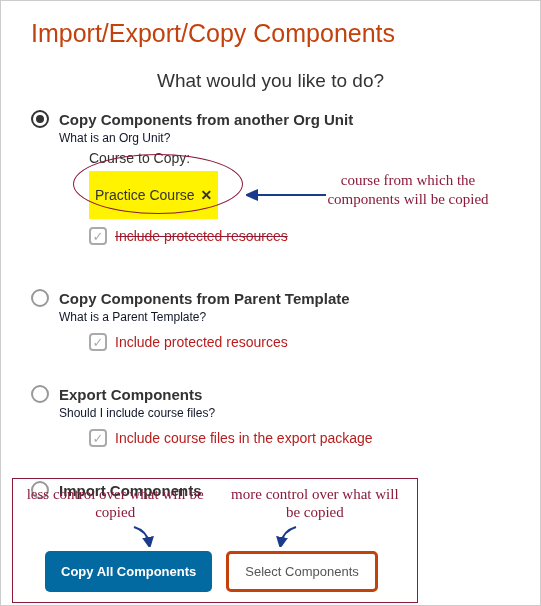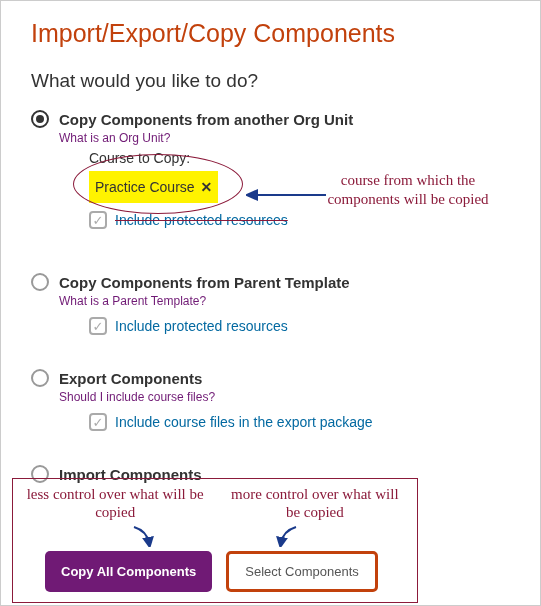--- a/index.html
+++ b/index.html
@@ -24,20 +24,21 @@
       font-size: 25px;
       font-weight: 400;
       color: #c2410c;
       margin-bottom: 22px;
     }
     h2 {
       font-size: 19px;
       font-weight: 400;
       color: #333;
       margin-bottom: 18px;
+      text-align: center;
     }
     .option {
       margin-bottom: 16px;
     }
     .option-header {
       display: flex;
       align-items: center;
     }
     .radio {
       width: 18px;
@@ -60,39 +61,39 @@
       background: #333;
       border-radius: 50%;
     }
     .option-label {
       font-size: 15px;
       font-weight: 600;
       color: #333;
     }
     .help-link {
       font-size: 12px;
-      color: #701a75;
+      color: #0f172a;
       margin-left: 28px;
       margin-top: 2px;
       display: inline-block;
     }
     .sub-section {
       margin-left: 58px;
       margin-top: 4px;
     }
     .sub-label {
       font-size: 14px;
       color: #333;
       margin-bottom: 5px;
     }
     .course-chip {
       display: inline-flex;
       align-items: flex-start;
       background: #fff300;
-      padding: 8px 6px;
+      padding: 16px 6px;
       font-size: 14px;
       color: #333;
     }
     .chip-x {
       margin-left: 6px;
       font-size: 14px;
       cursor: pointer;
       font-weight: bold;
     }
     .checkbox-row {
@@ -109,21 +110,21 @@
       margin-right: 8px;
       display: inline-flex;
       align-items: center;
       justify-content: center;
       color: #aaa;
       font-size: 13px;
       flex-shrink: 0;
     }
     .checkbox-label {
       font-size: 14px;
-      color: #0369a1;
+      color: #b91c1c;
     }
     .checkbox-label.strike {
       text-decoration: line-through;
       text-decoration-color: #8b1a3a;
       text-decoration-thickness: 1px;
     }
     .annotation {
       font-family: Georgia, 'Times New Roman', serif;
       color: #8b1a3a;
       font-size: 15px;
@@ -178,21 +179,21 @@
       justify-content: space-around;
       padding: 0 50px;
       margin-bottom: 4px;
     }
     .buttons-row {
       display: flex;
       gap: 14px;
       margin-left: 22px;
     }
     .btn-primary {
-      background: #701a75;
+      background: #0369a1;
       color: #fff;
       border: none;
       border-radius: 5px;
       padding: 10px 16px;
       font-size: 13px;
       font-weight: 600;
       cursor: pointer;
     }
     .btn-secondary {
       background: #fff;

